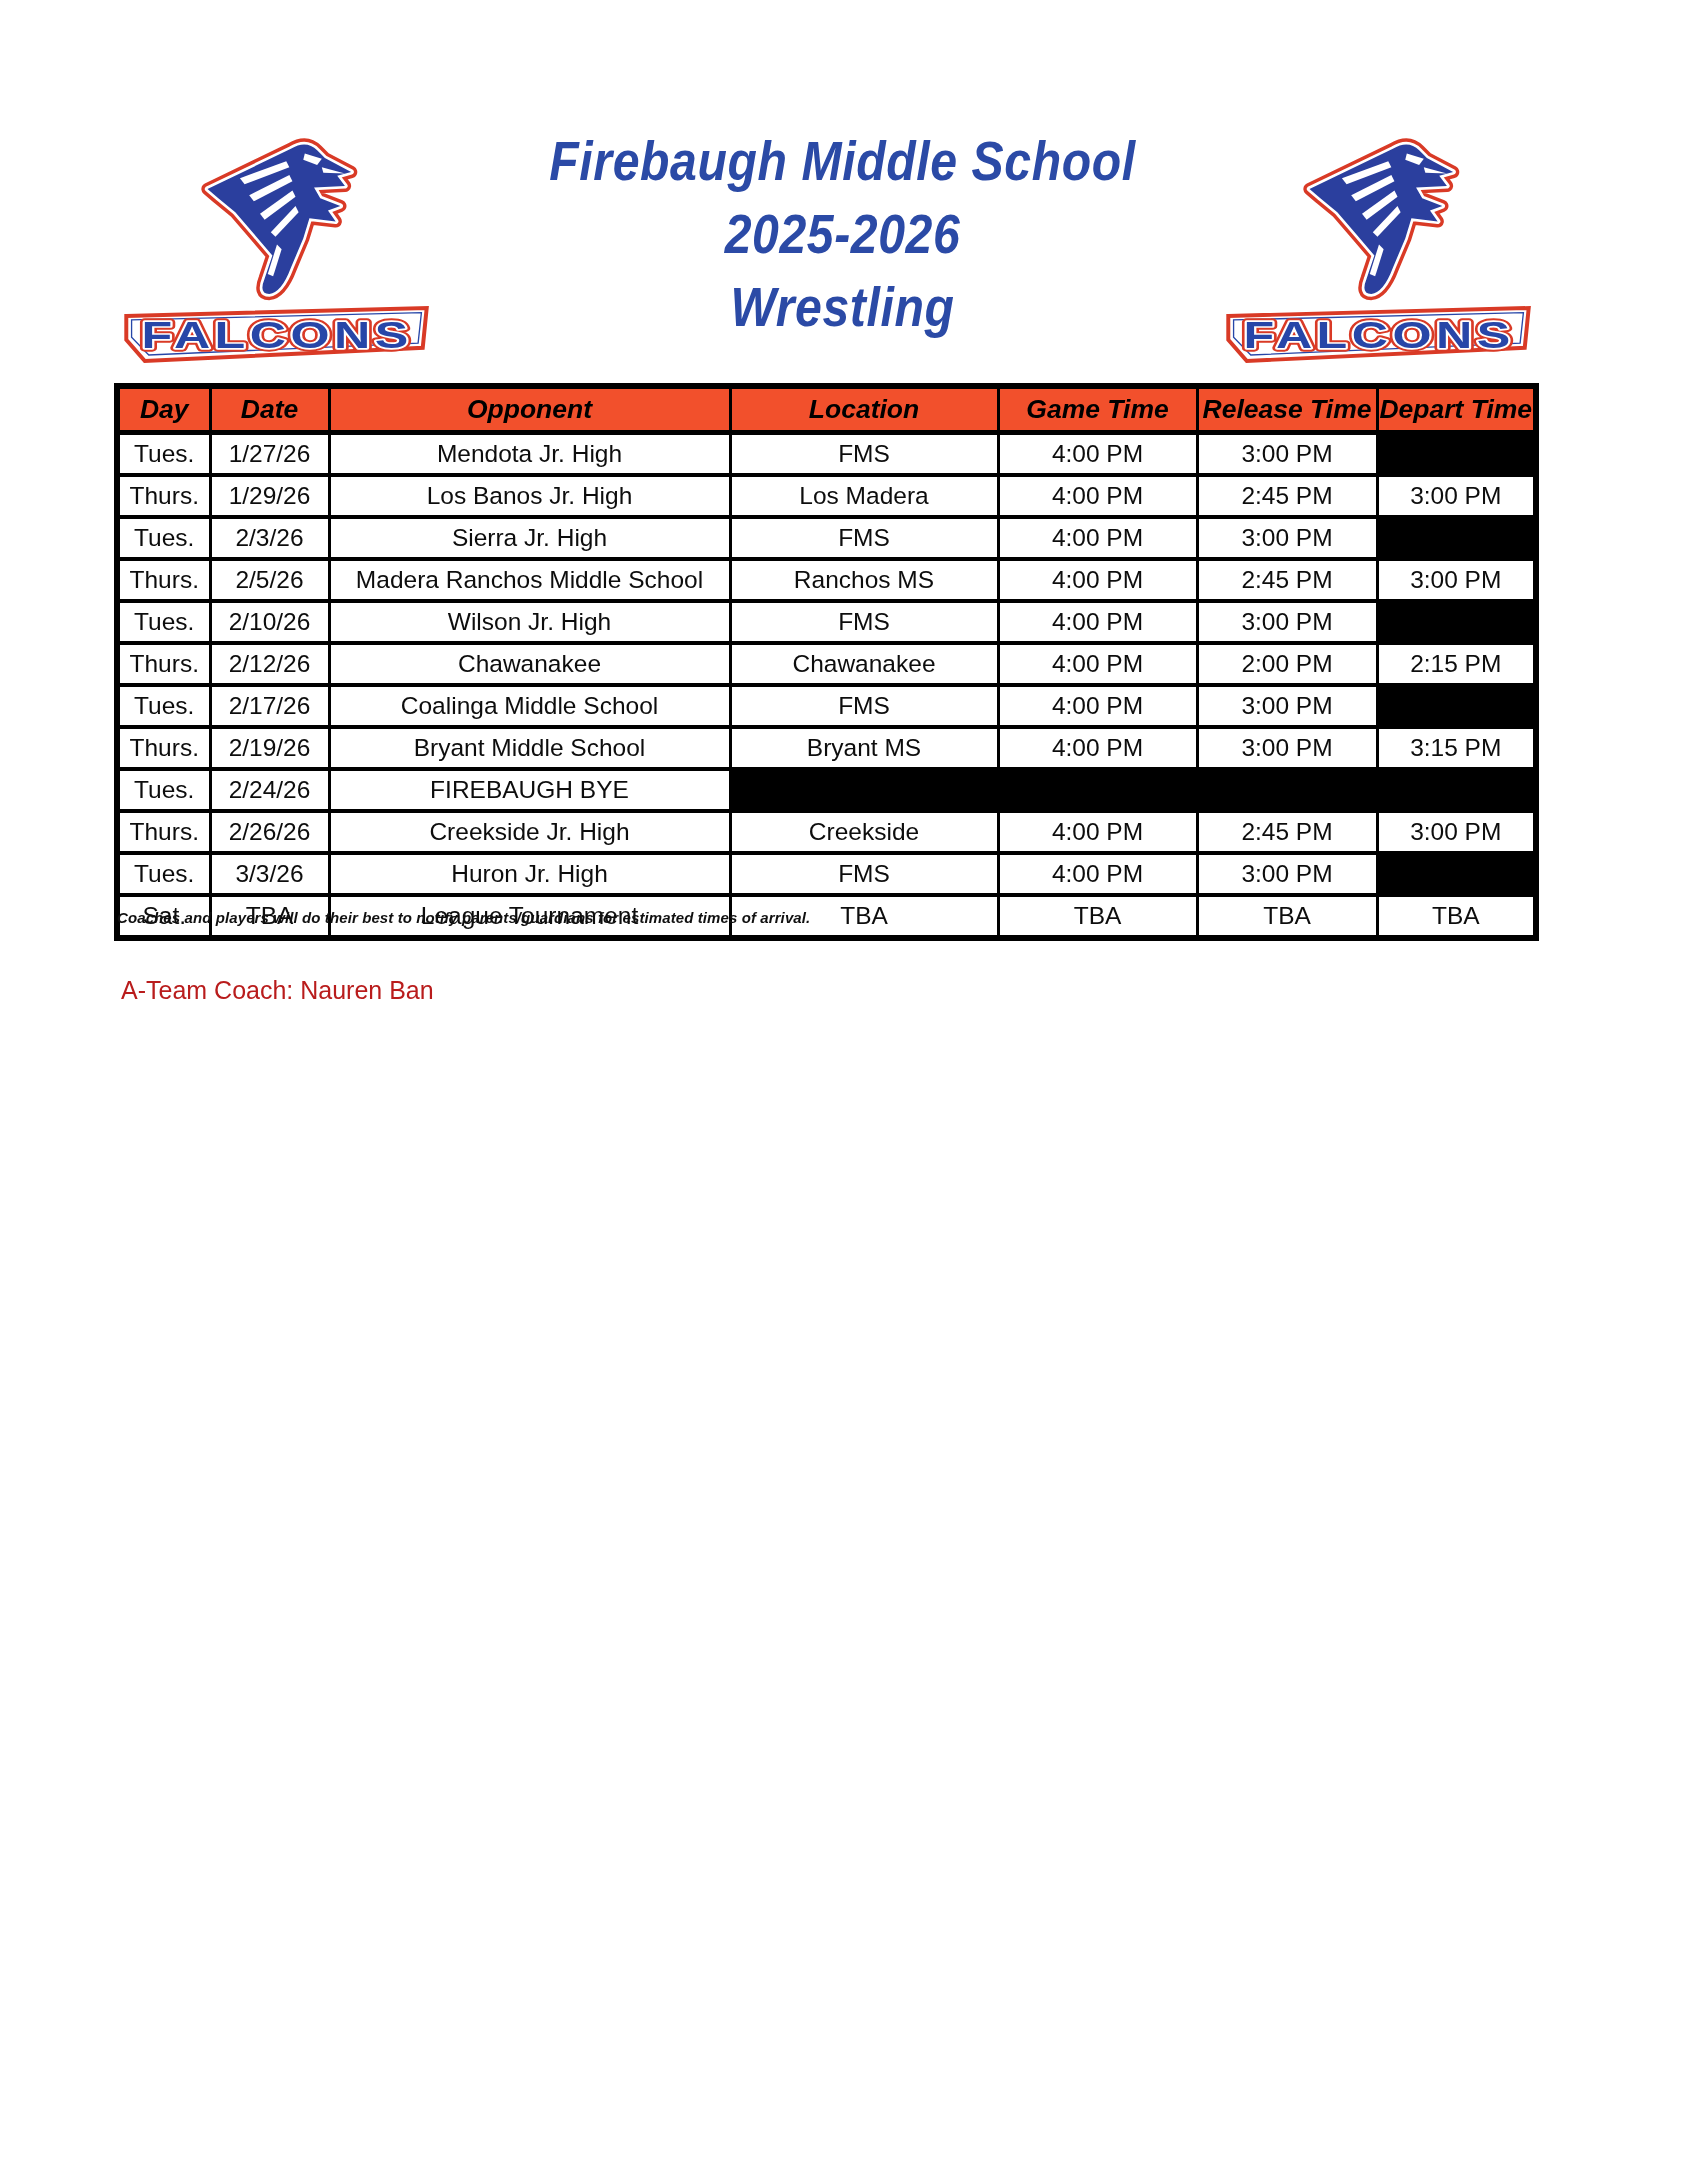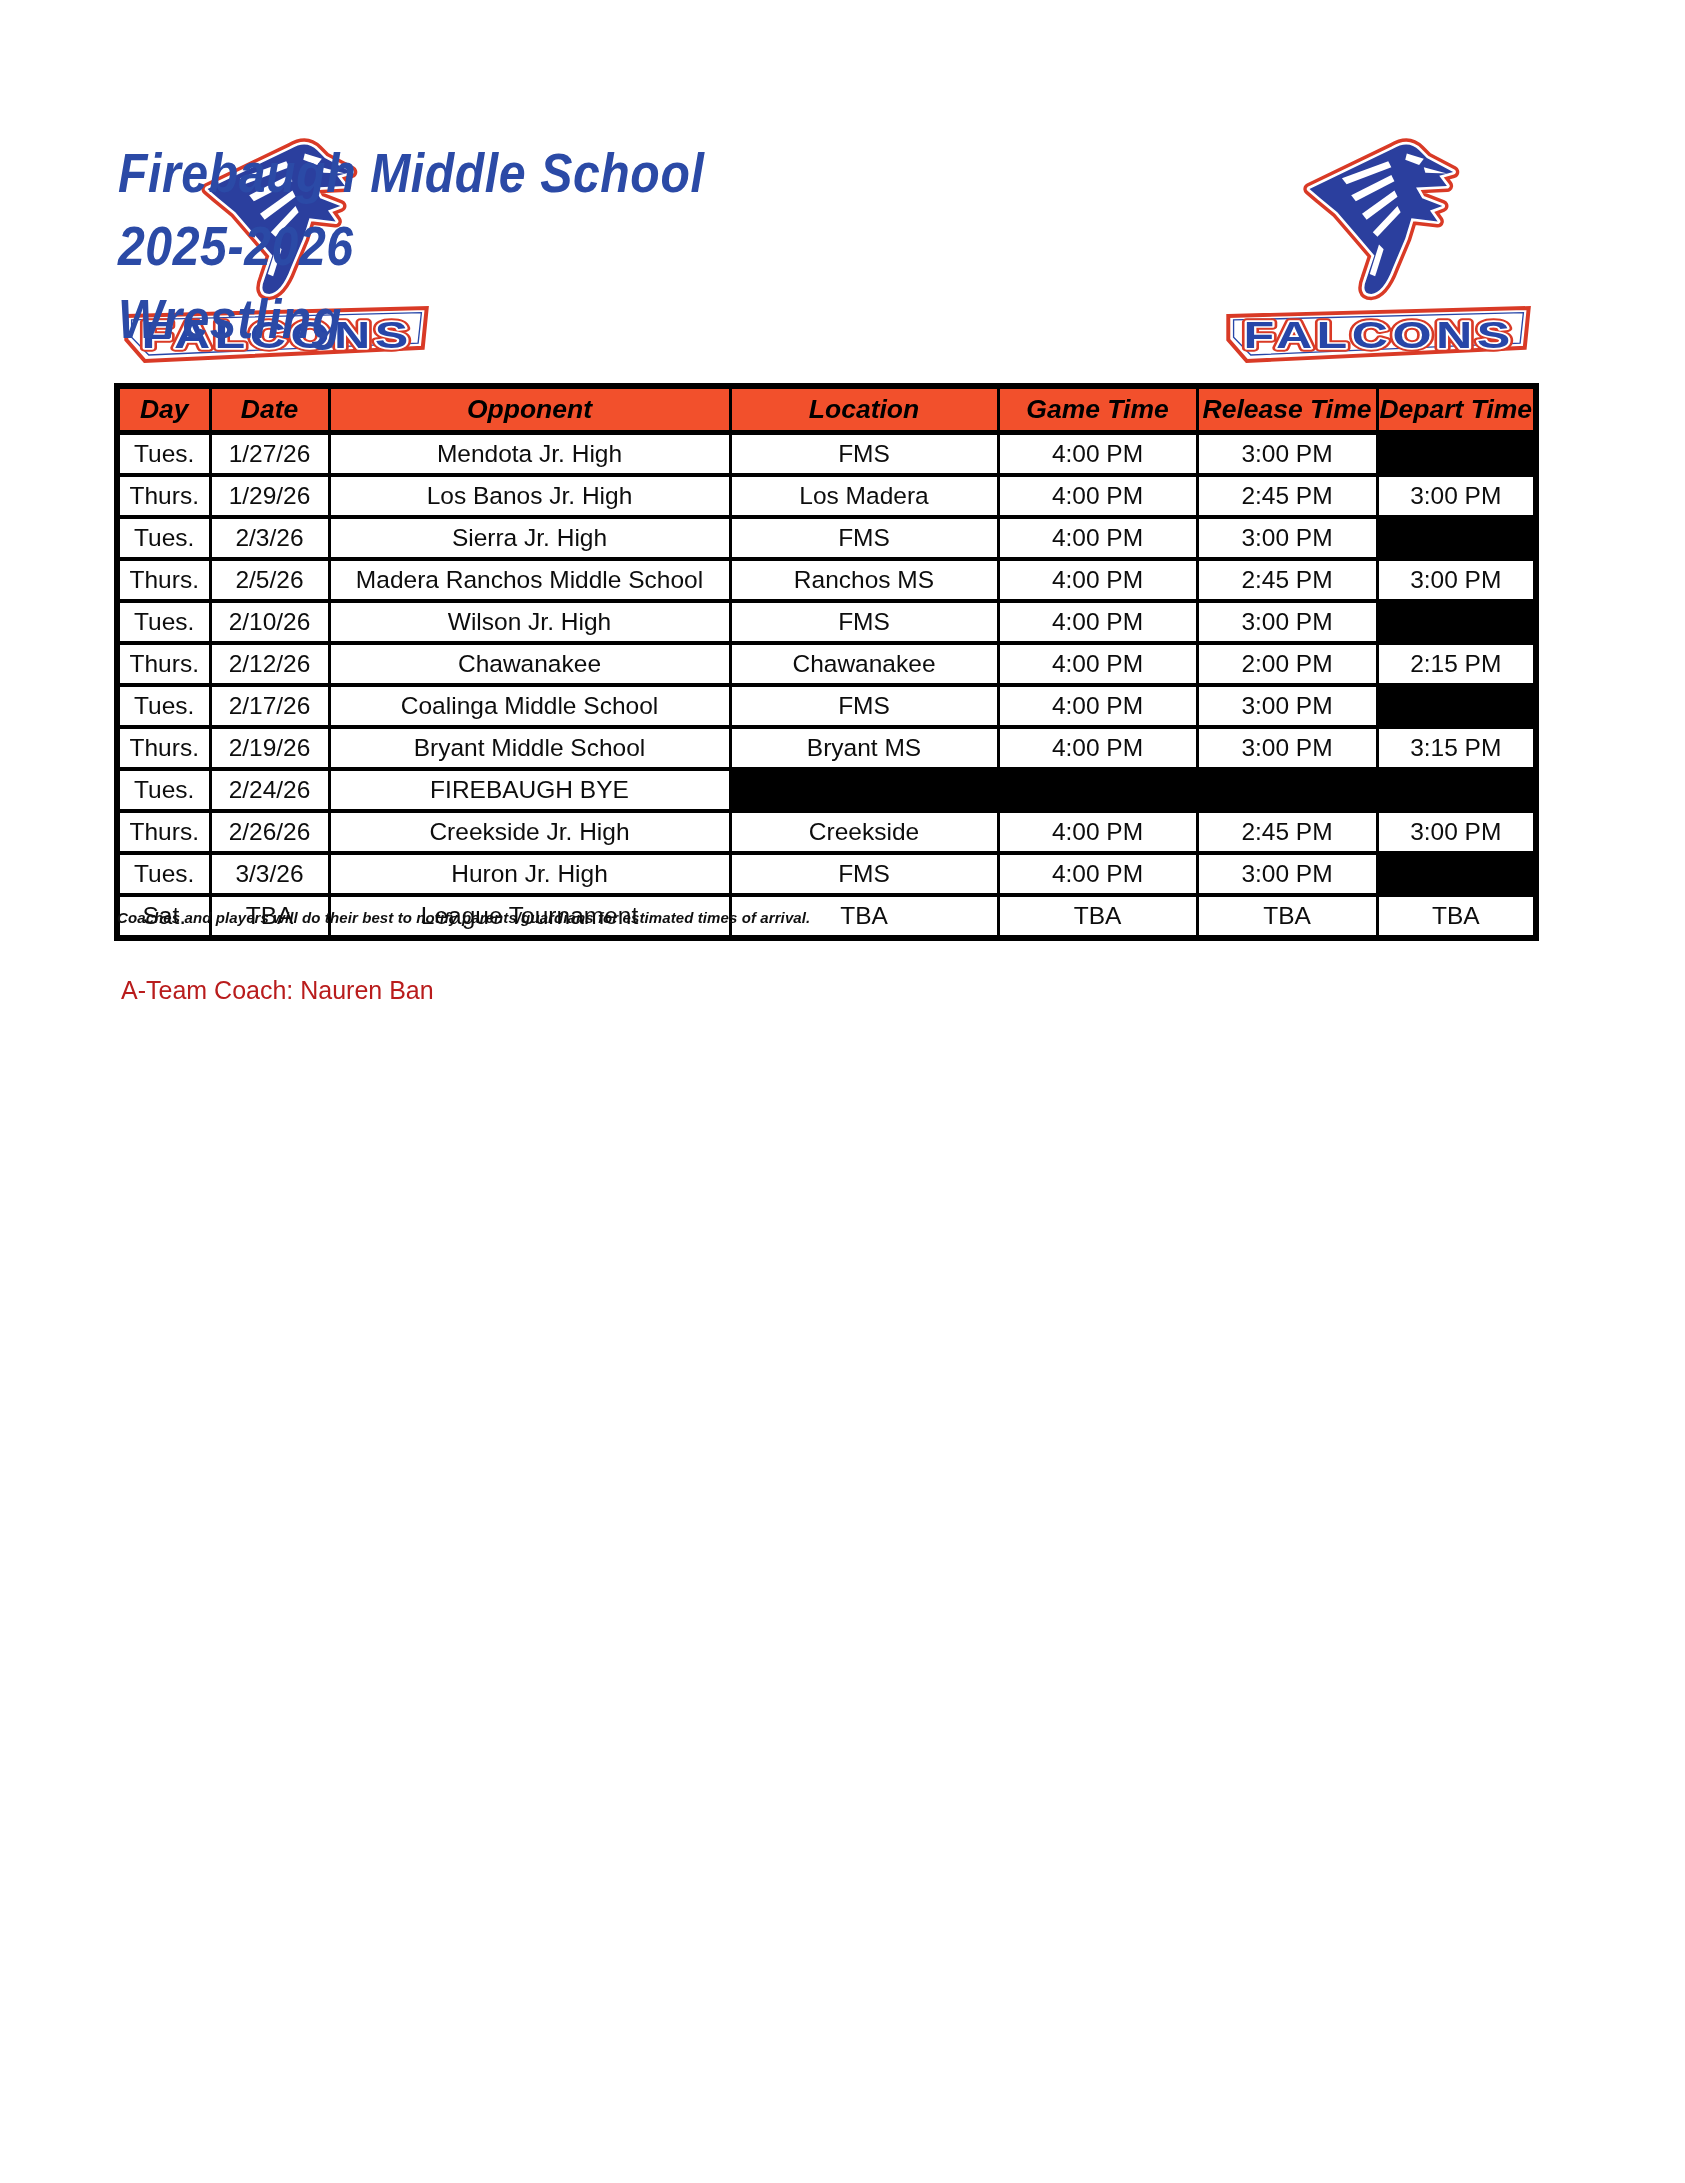--- a/index.html
+++ b/index.html
@@ -2,21 +2,21 @@
 <html style="font-size:10.6px"><head>
 <meta charset="utf-8">
 <style>
   html,body{margin:0;padding:0;background:#ffffff;}
   .page{
     position:relative;width:1685px;height:2183px;background:#ffffff;
     font-family:"Liberation Sans",sans-serif;overflow:hidden;
   }
 
   
-  .titles{position:absolute;left:0;top:136px;width:100%;}
+  .titles{position:absolute;left:0;top:124px;width:100%;text-align:center;}
   .title-line{
     color:#2b4aa6;font-weight:bold;font-style:italic;
     font-size:56px;line-height:73px;letter-spacing:0.7px;
     transform:scaleX(0.86);transform-origin:50% 50%;
     white-space:nowrap;
   }
 
   
   .logo{position:absolute;width:311px;text-align:center;}
   .logo.left{left:121px;top:127px;}

